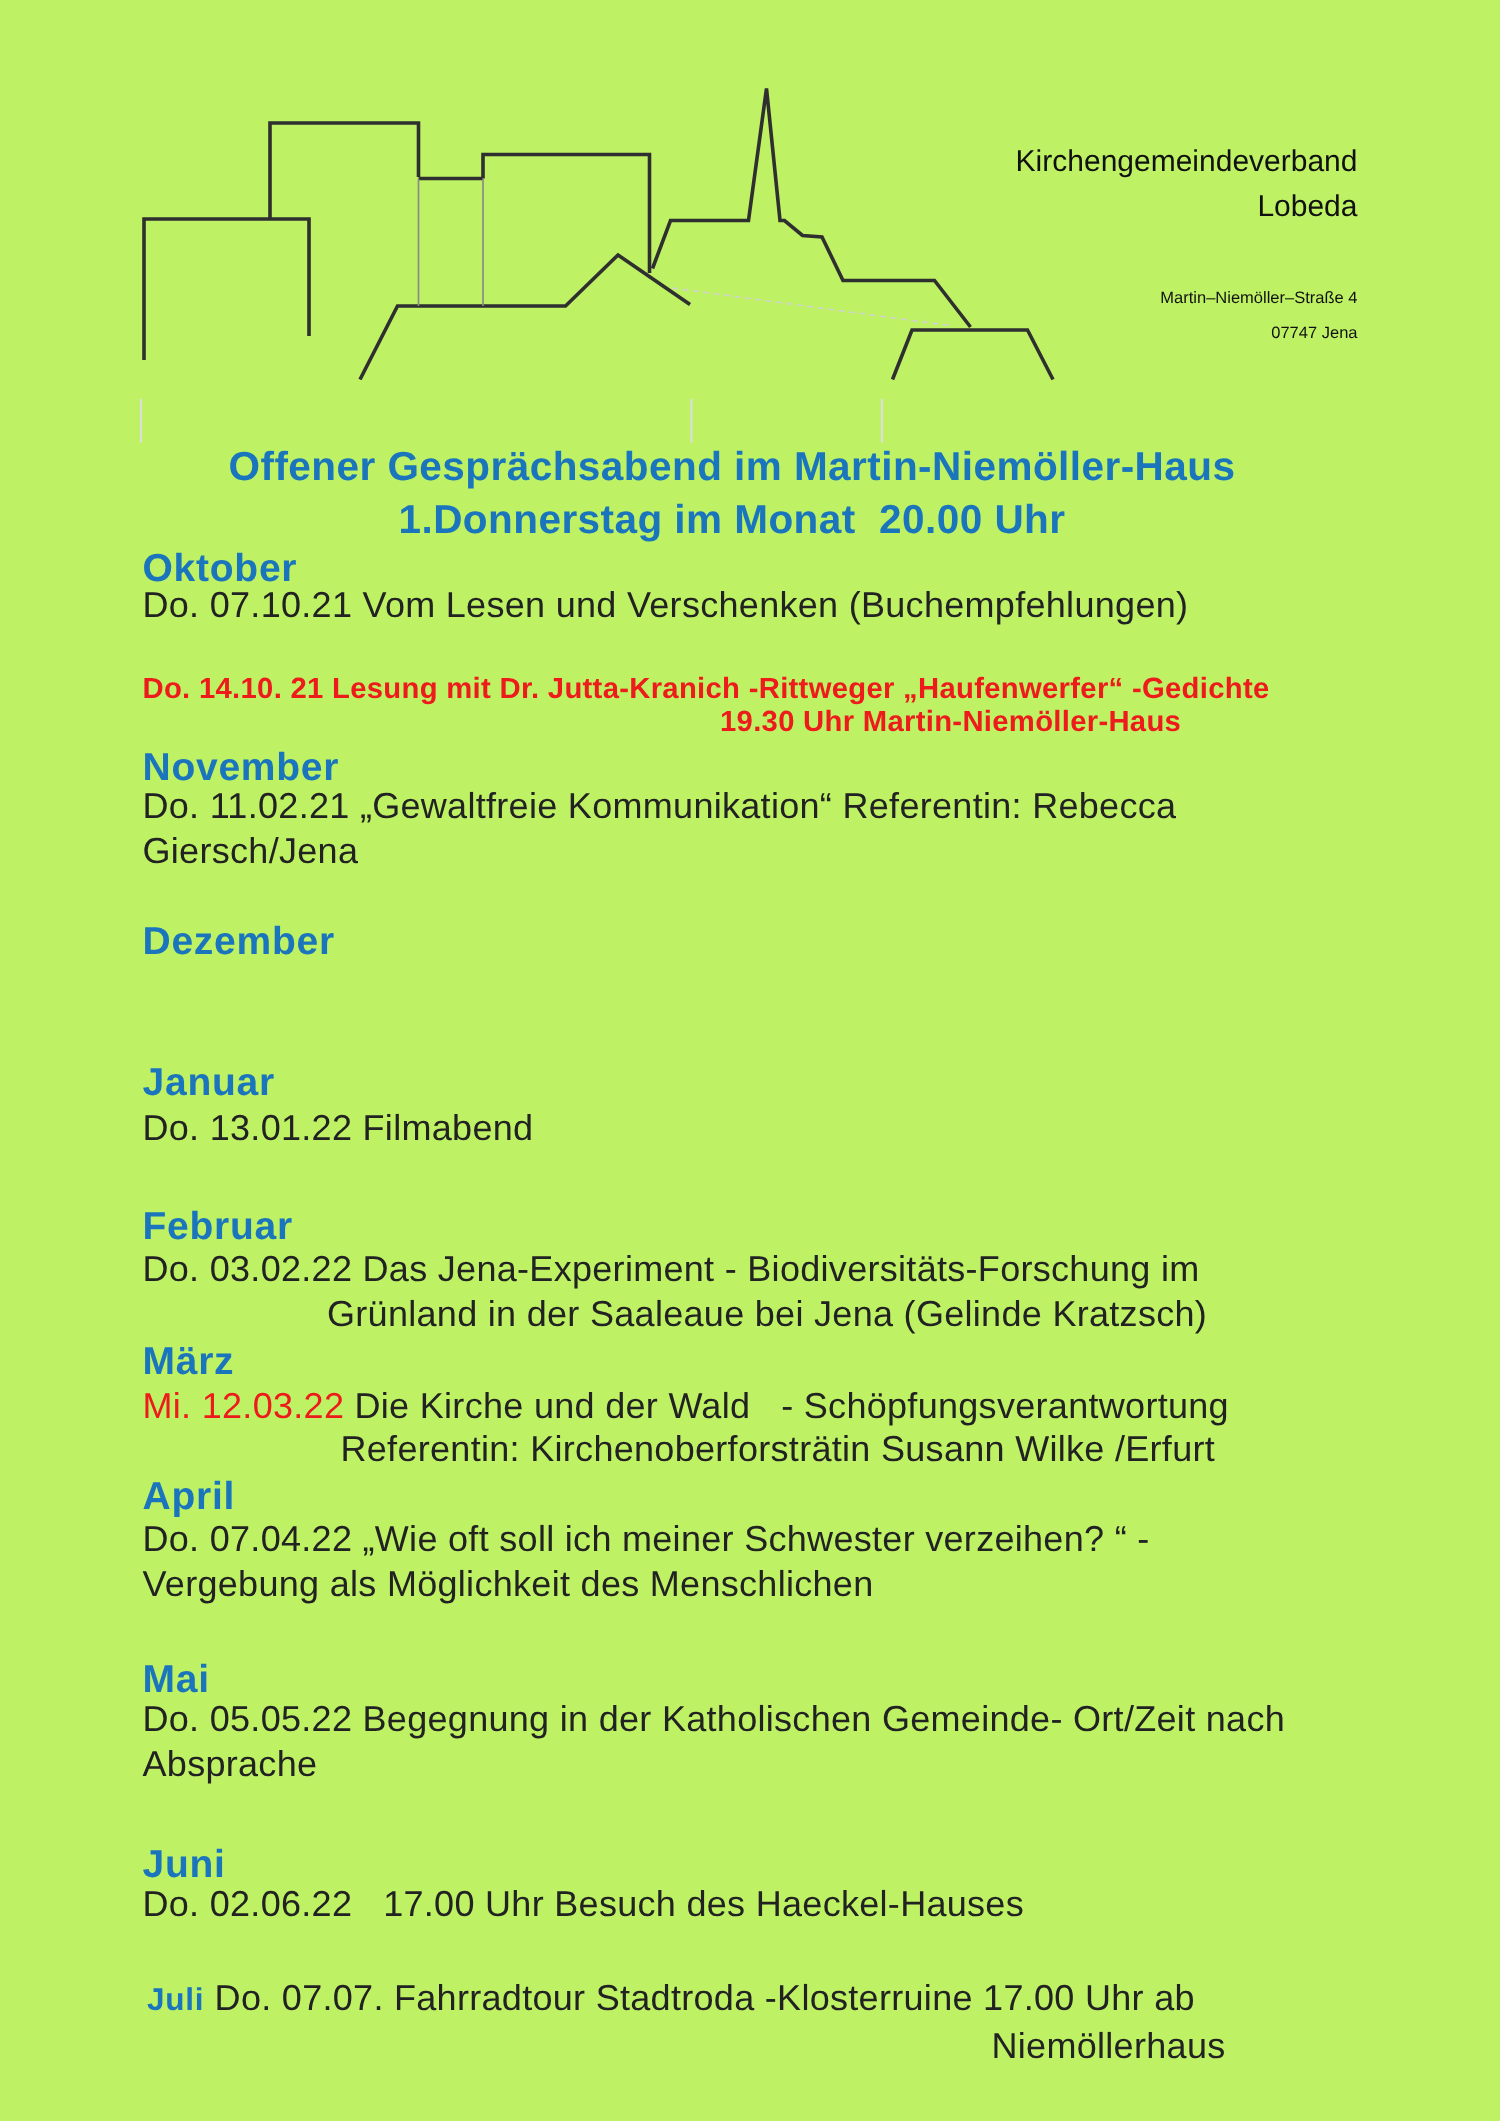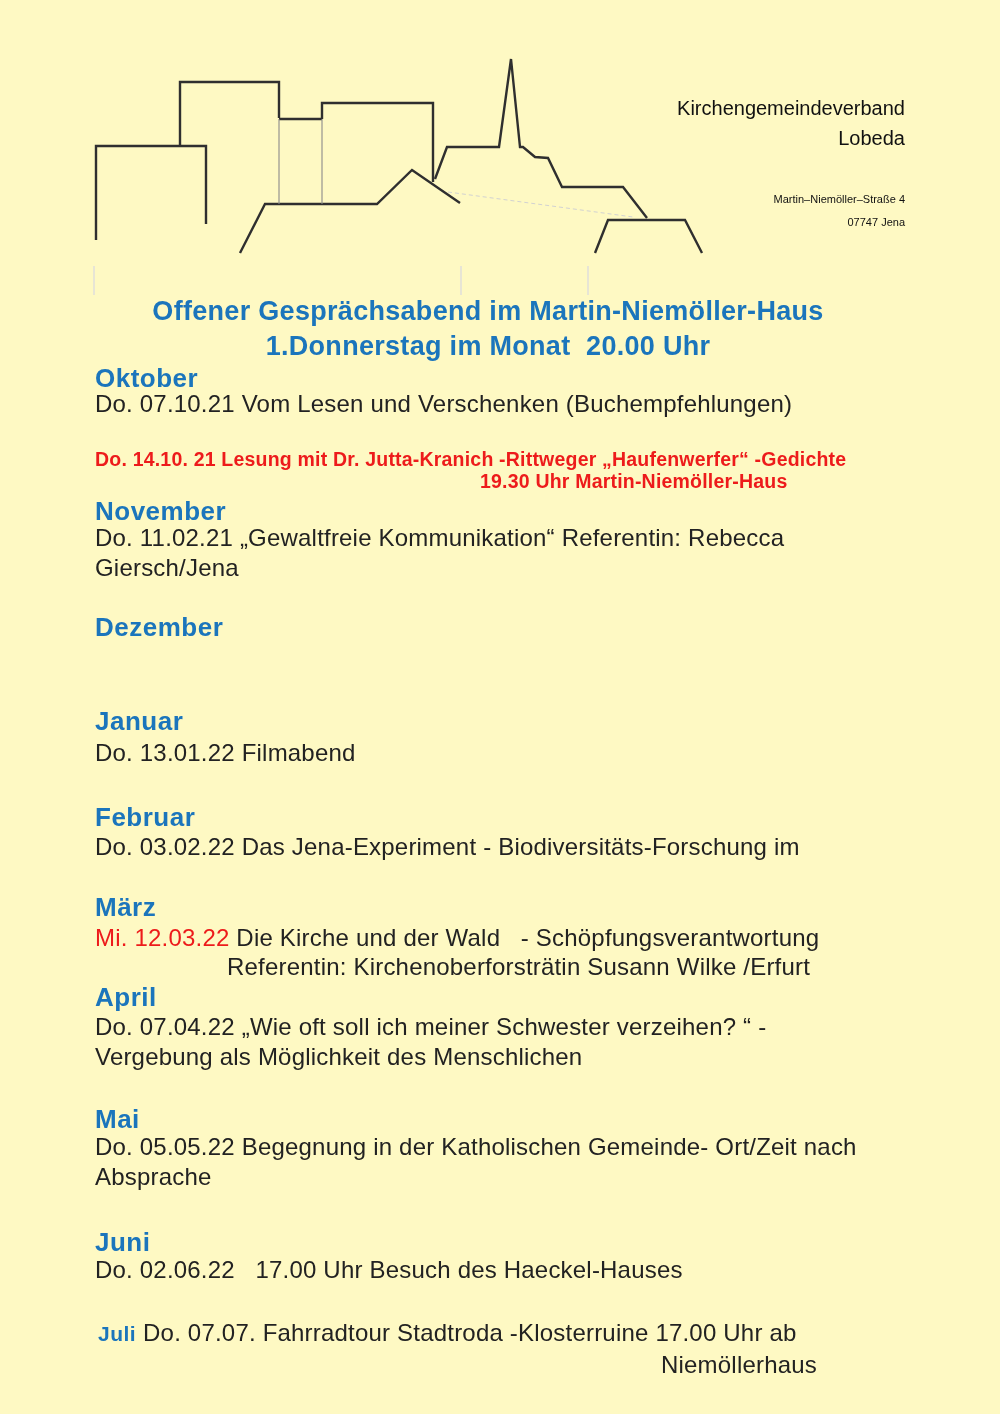--- a/index.html
+++ b/index.html
@@ -1,17 +1,17 @@
 <!DOCTYPE html>
 <html><head>
 <meta charset="utf-8">
 <style>
   html,body { margin:0; padding:0; background:#ffffff; }
   .page {
-    position:relative; width:1000px; height:1414px; background:#fef9c3;
+    position:relative; width:1000px; height:1414px; background:#bef264;
     font-family:"Liberation Sans", sans-serif; color:#1f1f1f; overflow:hidden;
   }
   .abs { position:absolute; white-space:nowrap; }
   
   .org-block   { right:95px; top:93px;  text-align:right; font-size:20px; line-height:30px; color:#111; }
   .addr-block  { right:95px; top:188px; text-align:right; font-size:11px; line-height:23px; color:#111; }
   
   .title-line  { left:0; width:952px; text-align:center; font-size:27px; font-weight:bold;
                  color:#1B75BC; letter-spacing:0.3px;padding-left:12px; }
   
@@ -73,20 +73,21 @@
   <div class="abs line" style="top:524px">Do. 11.02.21 „Gewaltfreie Kommunikation“ Referentin: Rebecca</div>
   <div class="abs line" style="top:554px">Giersch/Jena</div>
 
   <div class="abs month" style="top:612px">Dezember</div>
 
   <div class="abs month" style="top:706px">Januar</div>
   <div class="abs line" style="top:739px">Do. 13.01.22 Filmabend</div>
 
   <div class="abs month" style="top:802px">Februar</div>
   <div class="abs line" style="top:833px">Do. 03.02.22 Das Jena-Experiment - Biodiversitäts-Forschung im</div>
+  <div class="abs line" style="top:863px; left:218px">Grünland in der Saaleaue bei Jena (Gelinde Kratzsch)</div>
 
   <div class="abs month" style="top:892px">März</div>
   <div class="abs line" style="top:924px">
     <span class="red-date">Mi. 12.03.22</span><span>&nbsp;Die Kirche und der Wald&nbsp;&nbsp; - Schöpfungsverantwortung</span>
   </div>
   <div class="abs line" style="top:953px; left:227px">Referentin: Kirchenoberforsträtin Susann Wilke /Erfurt</div>
 
   <div class="abs month" style="top:982px">April</div>
   <div class="abs line" style="top:1013px">Do. 07.04.22 „Wie oft soll ich meiner Schwester verzeihen? “ -</div>
   <div class="abs line" style="top:1043px">Vergebung als Möglichkeit des Menschlichen</div>

